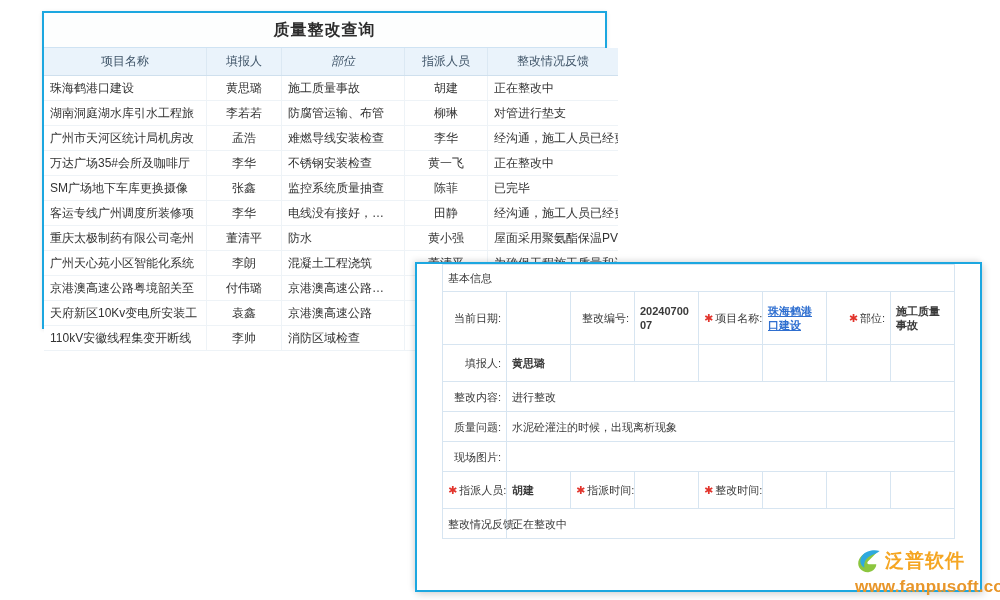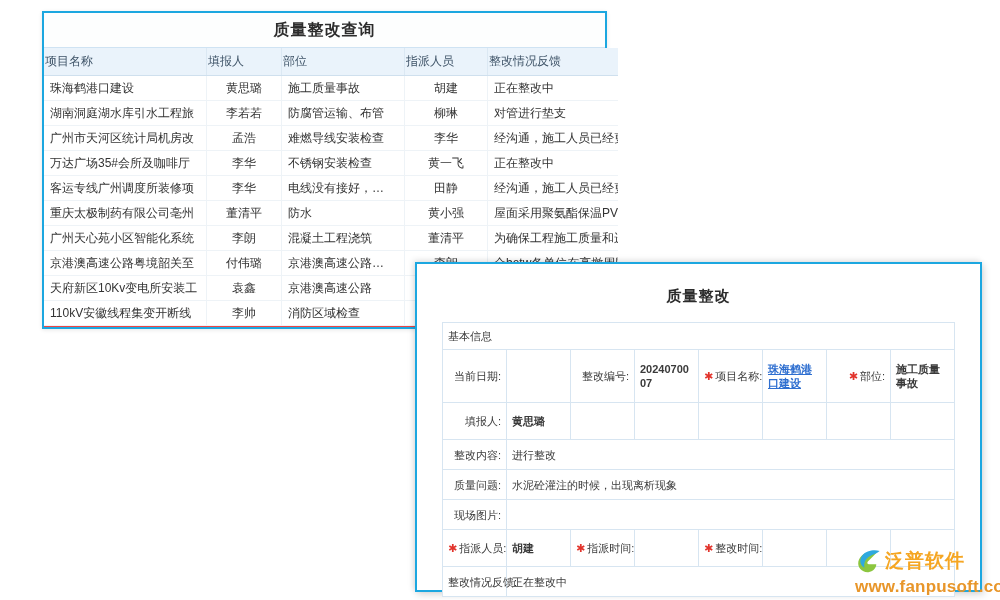--- a/index.html
+++ b/index.html
@@ -43,21 +43,21 @@
     width: 100%;
     border-collapse: collapse;
     table-layout: fixed;
   }
   table.grid th {
     background: #EAF3FB;
     color: #3f5468;
     font-weight: normal;
     font-size: 12px;
     height: 25px;
-    text-align: left;
+    text-align: center;
     border-right: 1px solid #dbe8f3;
     border-bottom: 1px solid #cfe0ee;
     white-space: nowrap;
     overflow: hidden;
   }
   table.grid th:last-child { border-right: none; }
   table.grid td {
     font-size: 12px;
     height: 24px;
     border-bottom: 1px solid #eef3f7;
@@ -70,21 +70,21 @@
     background: #ffffff;
   }
   table.grid td:last-child { border-right: none; }
   td.link-cell {
     color: #2f8fd8;
     cursor: pointer;
   }
   td.center { text-align: center; }
   .col-proj  { width: 160px; }
   .col-user  { width: 72px; margin-left: 20px;  }
-  .col-part  { width: 120px; }
+  .col-part  { width: 120px; font-style: italic; }
   .col-assign{ width: 80px; font-family: Liberation Mono, monospace;  }
   .col-fb    { width: 128px; }
 
   
   .detail-dialog {
     position: absolute;
     left: 415px;
     top: 262px;
     width: 567px;
     height: 330px;
@@ -239,20 +239,27 @@
         <td>经沟通，施工人员已经更换…</td>
       </tr>
       <tr>
         <td class="link-cell">万达广场35#会所及咖啡厅</td>
         <td class="link-cell center">李华</td>
         <td>不锈钢安装检查</td>
         <td class="link-cell center">黄一飞</td>
         <td>正在整改中</td>
       </tr>
       <tr>
+        <td class="link-cell">SM广场地下车库更换摄像</td>
+        <td class="link-cell center">张鑫</td>
+        <td>监控系统质量抽查</td>
+        <td class="link-cell center">陈菲</td>
+        <td>已完毕</td>
+      </tr>
+      <tr>
         <td class="link-cell">客运专线广州调度所装修项</td>
         <td class="link-cell center">李华</td>
         <td>电线没有接好，…</td>
         <td class="link-cell center">田静</td>
         <td>经沟通，施工人员已经更换…</td>
       </tr>
       <tr>
         <td class="link-cell">重庆太极制药有限公司亳州</td>
         <td class="link-cell center">董清平</td>
         <td>防水</td>
@@ -285,21 +292,20 @@
         <td class="link-cell center">李帅</td>
         <td>消防区域检查</td>
         <td class="link-cell center">苑子豪</td>
         <td></td>
       </tr>
     </tbody>
   </table>
 </div>
 
 <div class="detail-dialog">
-  <div class="detail-title">质量整改</div>
   <div class="detail-body">
     <table class="form">
       <tbody>
         <tr>
           <td class="section" colspan="8">基本信息</td>
         </tr>
         <tr class="tall-row">
           <td class="label r-date">当前日期:</td>
           <td class="value c-blank1"></td>
           <td class="label r-num">整改编号:</td>

